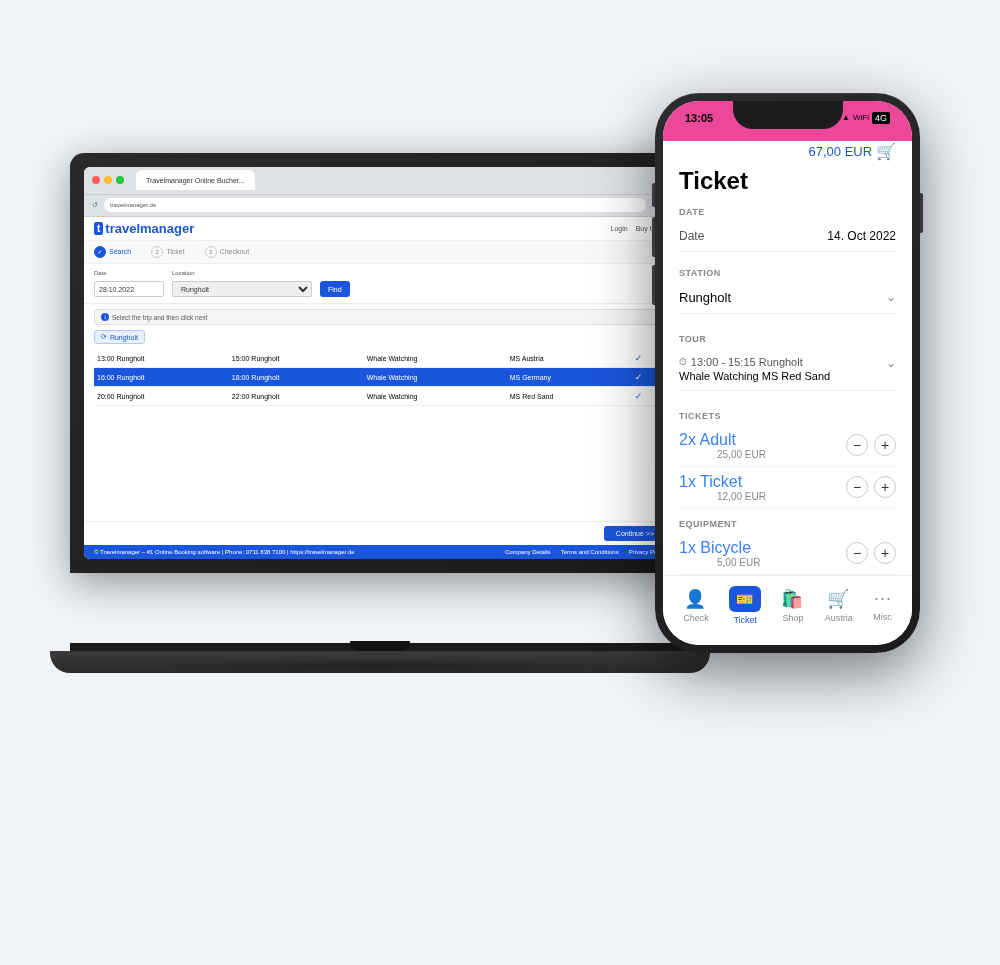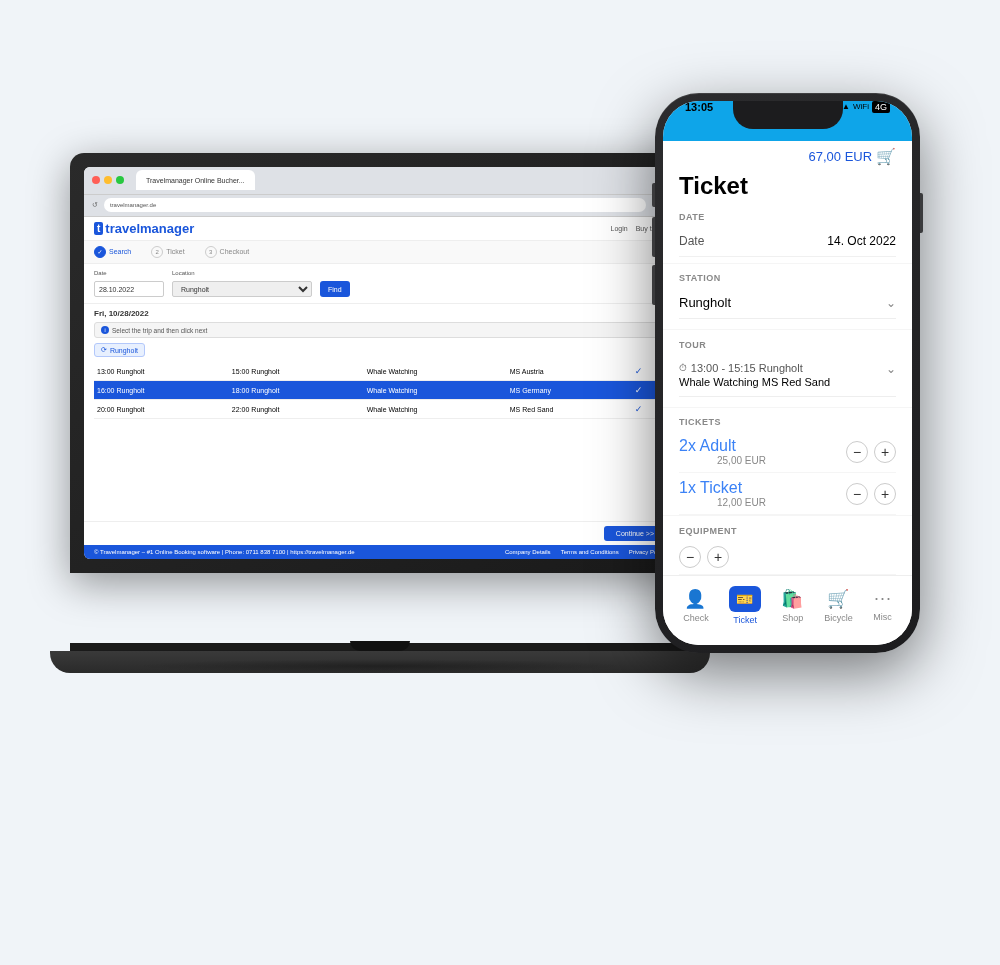--- a/index.html
+++ b/index.html
@@ -387,24 +387,24 @@
       width: 110px;
       height: 28px;
       background: #1c1c1e;
       border-radius: 0 0 20px 20px;
       z-index: 10;
     }
 
     .phone-status-bar {
       height: 40px;
       display: flex;
-      align-items: flex-start;
+      align-items: center;
       justify-content: space-between;
       padding: 0 22px 6px;
-      background: #0ea5e9;
+      background: #ec4899;
       position: relative;
       z-index: 5;
     }
 
     .status-time {
       font-size: 11px;
       font-weight: 600;
       color: #000;
     }
 
@@ -738,21 +738,20 @@
               <label>Location</label>
               <select class="form-input location-input">
                 <option>Rungholt</option>
               </select>
             </div>
             <button class="find-btn">Find</button>
           </div>
         </div>
 
         <div class="results-area">
-          <div class="date-header">Fri, 10/28/2022</div>
           <div class="select-hint">
             <div class="info-icon">i</div>
             <span>Select the trip and then click next</span>
           </div>
           <div class="station-tag">
             <span>⟳</span>
             <span>Rungholt</span>
           </div>
 
           <table class="trips-table">
@@ -883,20 +882,24 @@
             <button class="qty-btn">−</button>
             <button class="qty-btn">+</button>
           </div>
         </div>
 
         <div class="section-divider"></div>
 
         <div class="section-label">EQUIPMENT</div>
 
         <div class="ticket-row">
+          <div class="ticket-item-info">
+            <div class="ticket-item-name">1x Bicycle</div>
+            <div class="ticket-item-price">5,00 EUR</div>
+          </div>
           <div class="qty-controls">
             <button class="qty-btn">−</button>
             <button class="qty-btn">+</button>
           </div>
         </div>
 
       </div>
 
       <div class="phone-bottom-nav">
         <div class="nav-item">
@@ -908,21 +911,21 @@
             <span>🎫</span>
           </div>
           <span>Ticket</span>
         </div>
         <div class="nav-item">
           <span class="nav-icon">🛍️</span>
           <span>Shop</span>
         </div>
         <div class="nav-item">
           <span class="nav-icon">🛒</span>
-          <span>Bicycle</span>
+          <span>Austria</span>
         </div>
         <div class="nav-item">
           <span class="nav-icon">···</span>
           <span>Misc</span>
         </div>
       </div>
 
     </div>
   </div>
 

